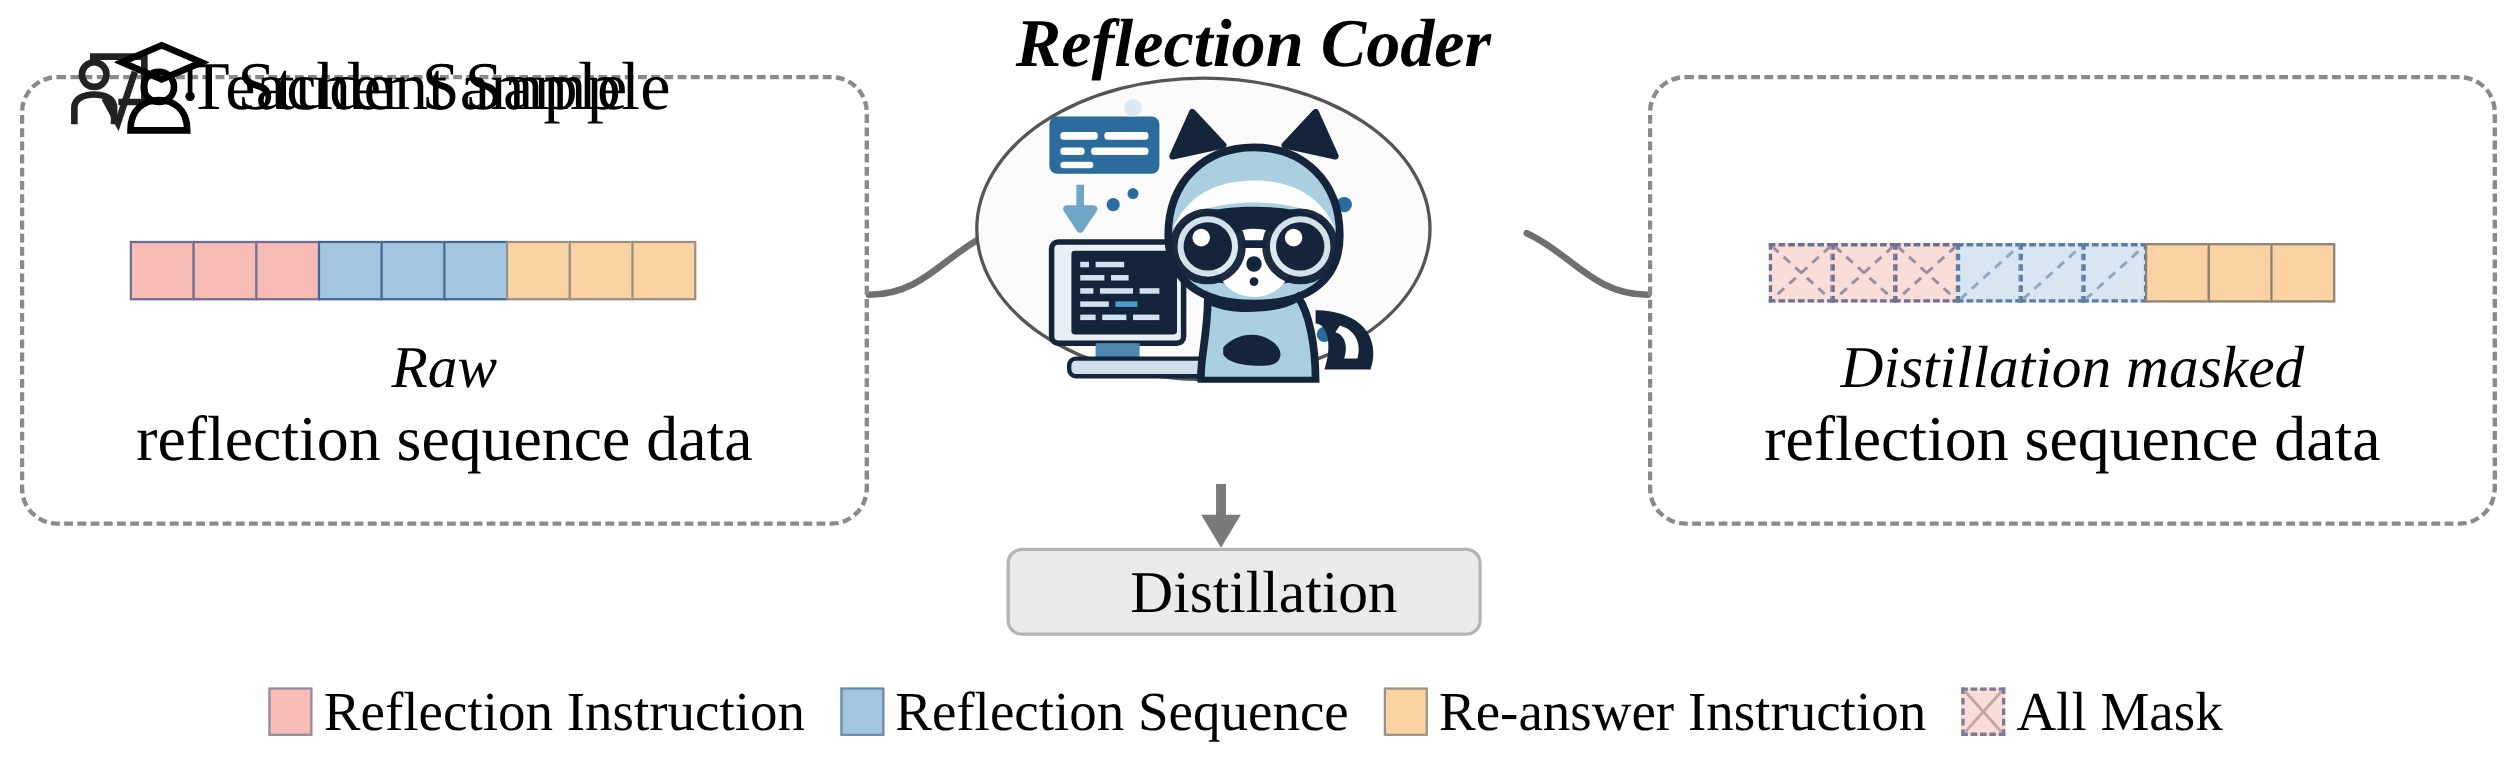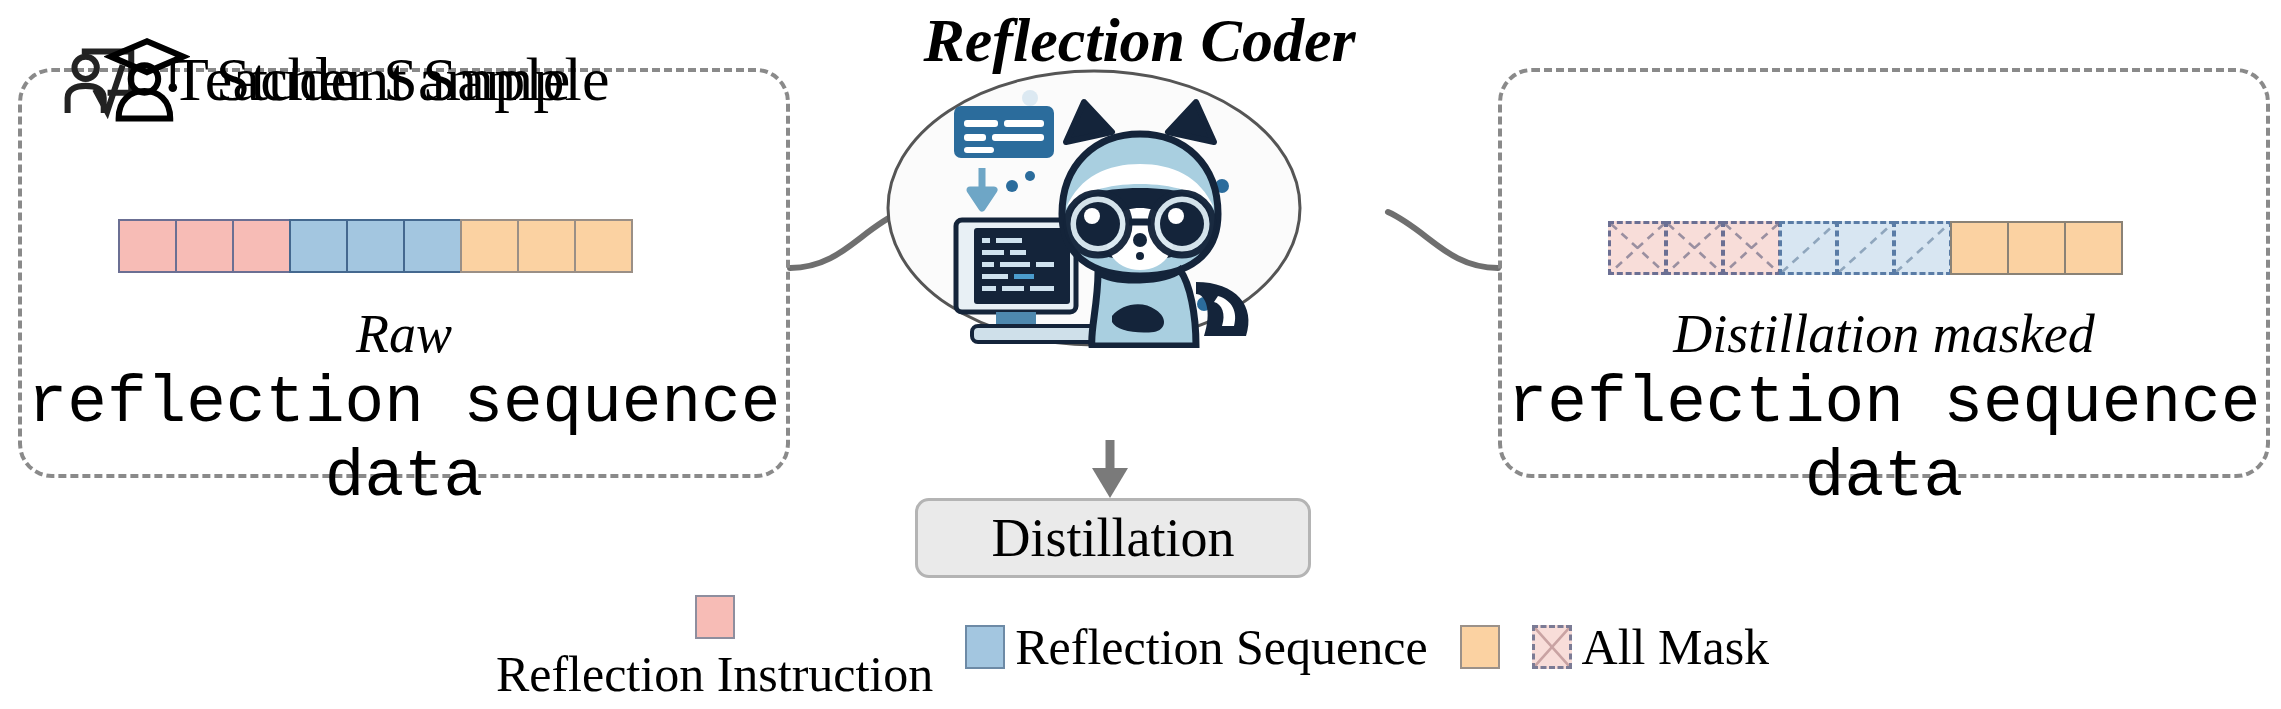--- a/index.html
+++ b/index.html
@@ -60,55 +60,55 @@
   }
   .m-solid{background:#fbd2a2;border:2px solid #8a8276;}
   .hatch-x,.hatch-d{position:absolute;left:0;top:0;width:100%;height:100%;}
 
   
   .cap{position:absolute;text-align:center;width:772px;}
   .cap .em{
     display:block;font-style:italic;font-weight:normal;font-size:54px;line-height:1.05;
   }
   .cap .sub{
-    display:block;font-size:66px;line-height:1.12;margin-top:4px;font-family:Liberation Mono, monospace;
+    display:block;font-size:58px;line-height:1.12;margin-top:4px;
   }
   #teacher-cap{left:18px;top:306px;}
   #student-cap{left:1498px;top:306px;}
 
   
   #center-title{
     position:absolute;left:0;top:8px;width:2279px;text-align:center;
     font-size:62px;font-weight:bold;font-style:italic;line-height:1.05;
   }
 
   
   #mascot{
     position:absolute;left:884px;top:68px;width:420px;height:280px;
   }
 
   
   #distill-box{
     position:absolute;left:915px;top:498px;width:390px;height:74px;
     background:#eaeaea;border:3px solid #b4b4b4;border-radius:14px;
     display:flex;align-items:center;justify-content:center;
-    font-size:54px;line-height:1;
+    font-size:54px;line-height:1;padding-left:36px;
   }
   #arrow-down{position:absolute;left:1070px;top:440px;width:80px;height:62px;}
 
   
   #connectors{position:absolute;left:0;top:0;width:2281px;height:709px;pointer-events:none;}
 
   
   #legend{
     position:absolute;left:0;top:612px;width:2281px;height:70px;
     display:flex;align-items:center;justify-content:center;gap:0px;
   }
   .leg-item{display:flex;align-items:center;gap:10px;margin:0 16px;}
-  .leg-item:first-child{margin-left:0;flex-direction:column;}
+  .leg-item:first-child{margin-left:0;}
   .leg-swatch{width:40px;height:44px;box-sizing:border-box;position:relative;flex:0 0 auto;}
   .sw-pink{background:#f7bcb6;border:2px solid #8e8e9e;}
   .sw-blue{background:#a3c6e0;border:2px solid #6d8aa6;}
   .sw-orange{background:#fbd2a2;border:2px solid #9b9189;}
   .sw-allmask{background:#f8ddd9;border:3px dashed #7b7b95;}
   .sw-dynmask{background:#dae7f3;border:3px dashed #7b92ad;}
   .leg-label{font-size:50px;line-height:1;white-space:nowrap;}
 </style>
 </head>
 <body>
@@ -284,20 +284,21 @@
     <div class="leg-item">
       <span class="leg-swatch sw-pink"></span>
       <span class="leg-label">Reflection Instruction</span>
     </div>
     <div class="leg-item">
       <span class="leg-swatch sw-blue"></span>
       <span class="leg-label">Reflection Sequence</span>
     </div>
     <div class="leg-item">
       <span class="leg-swatch sw-orange"></span>
+      <span class="leg-label">Re-answer Instruction</span>
     </div>
     <div class="leg-item">
       <span class="leg-swatch sw-allmask">
         <svg class="hatch-x" viewBox="0 0 40 44" preserveAspectRatio="none">
           <path d="M0,0 L40,44 M40,0 L0,44" stroke="#c9a3a3" stroke-width="3" fill="none"></path>
         </svg>
       </span>
       <span class="leg-label">All Mask</span>
     </div>
   </div>

